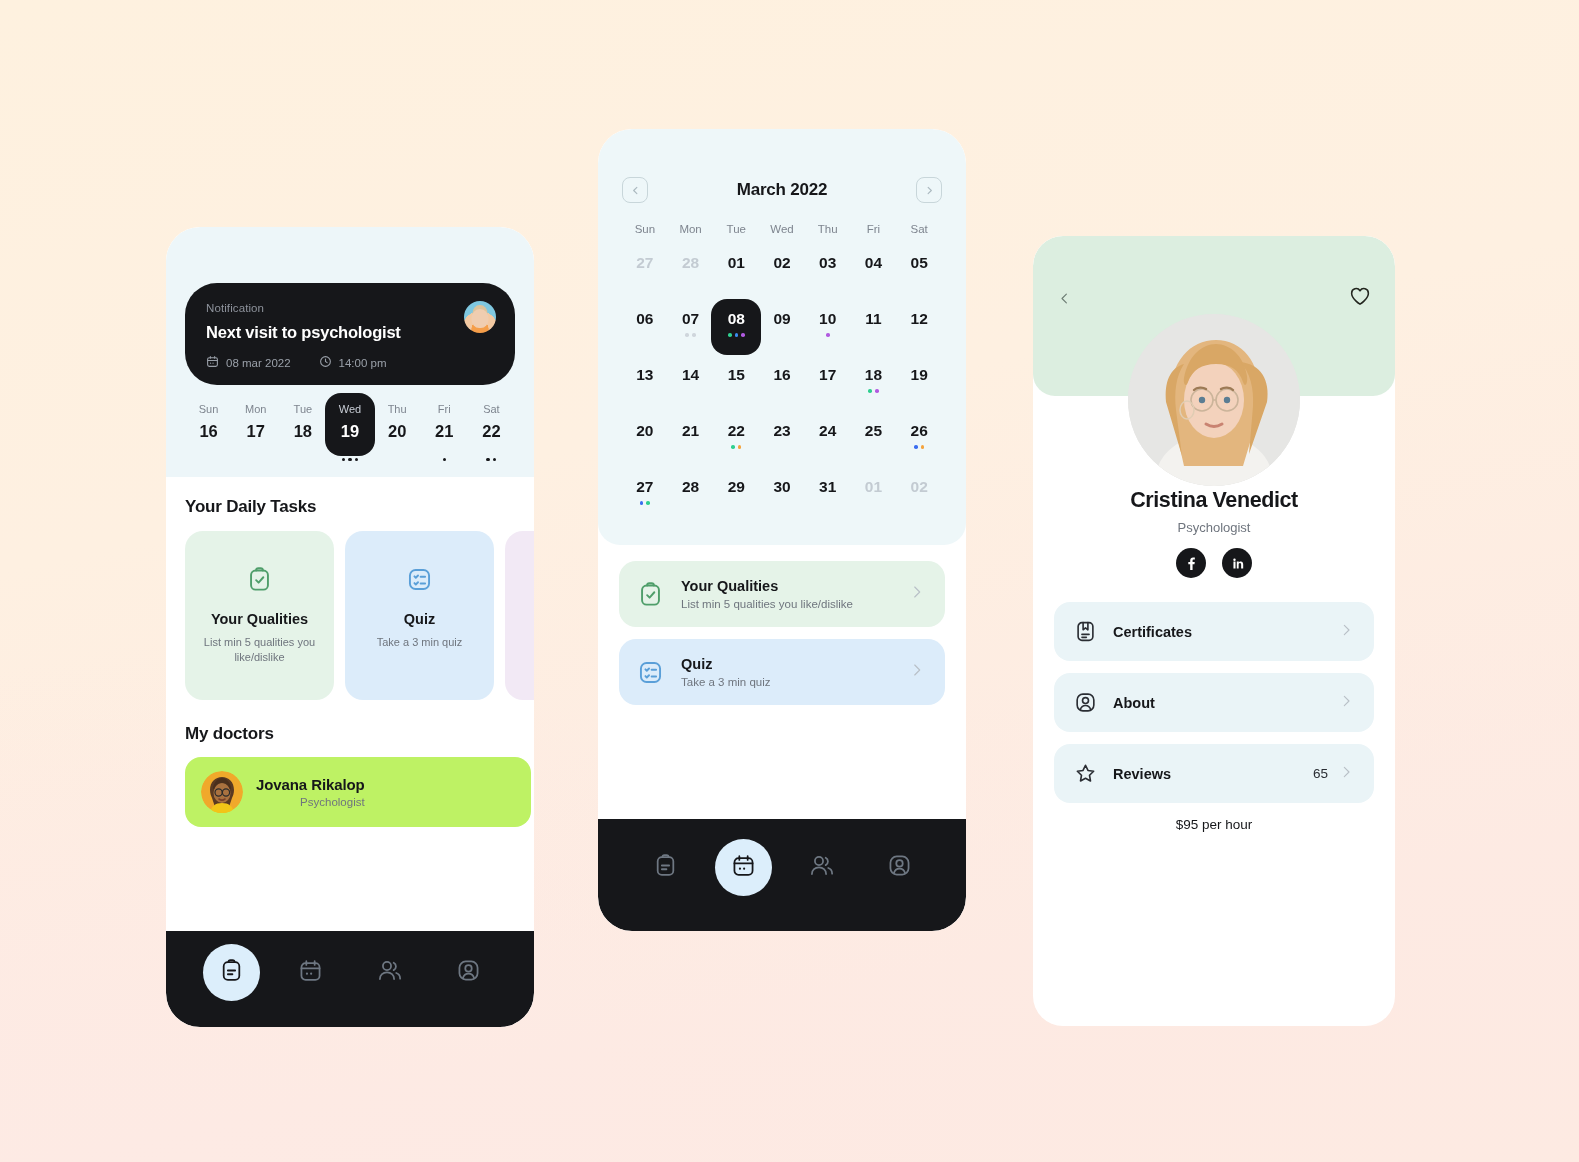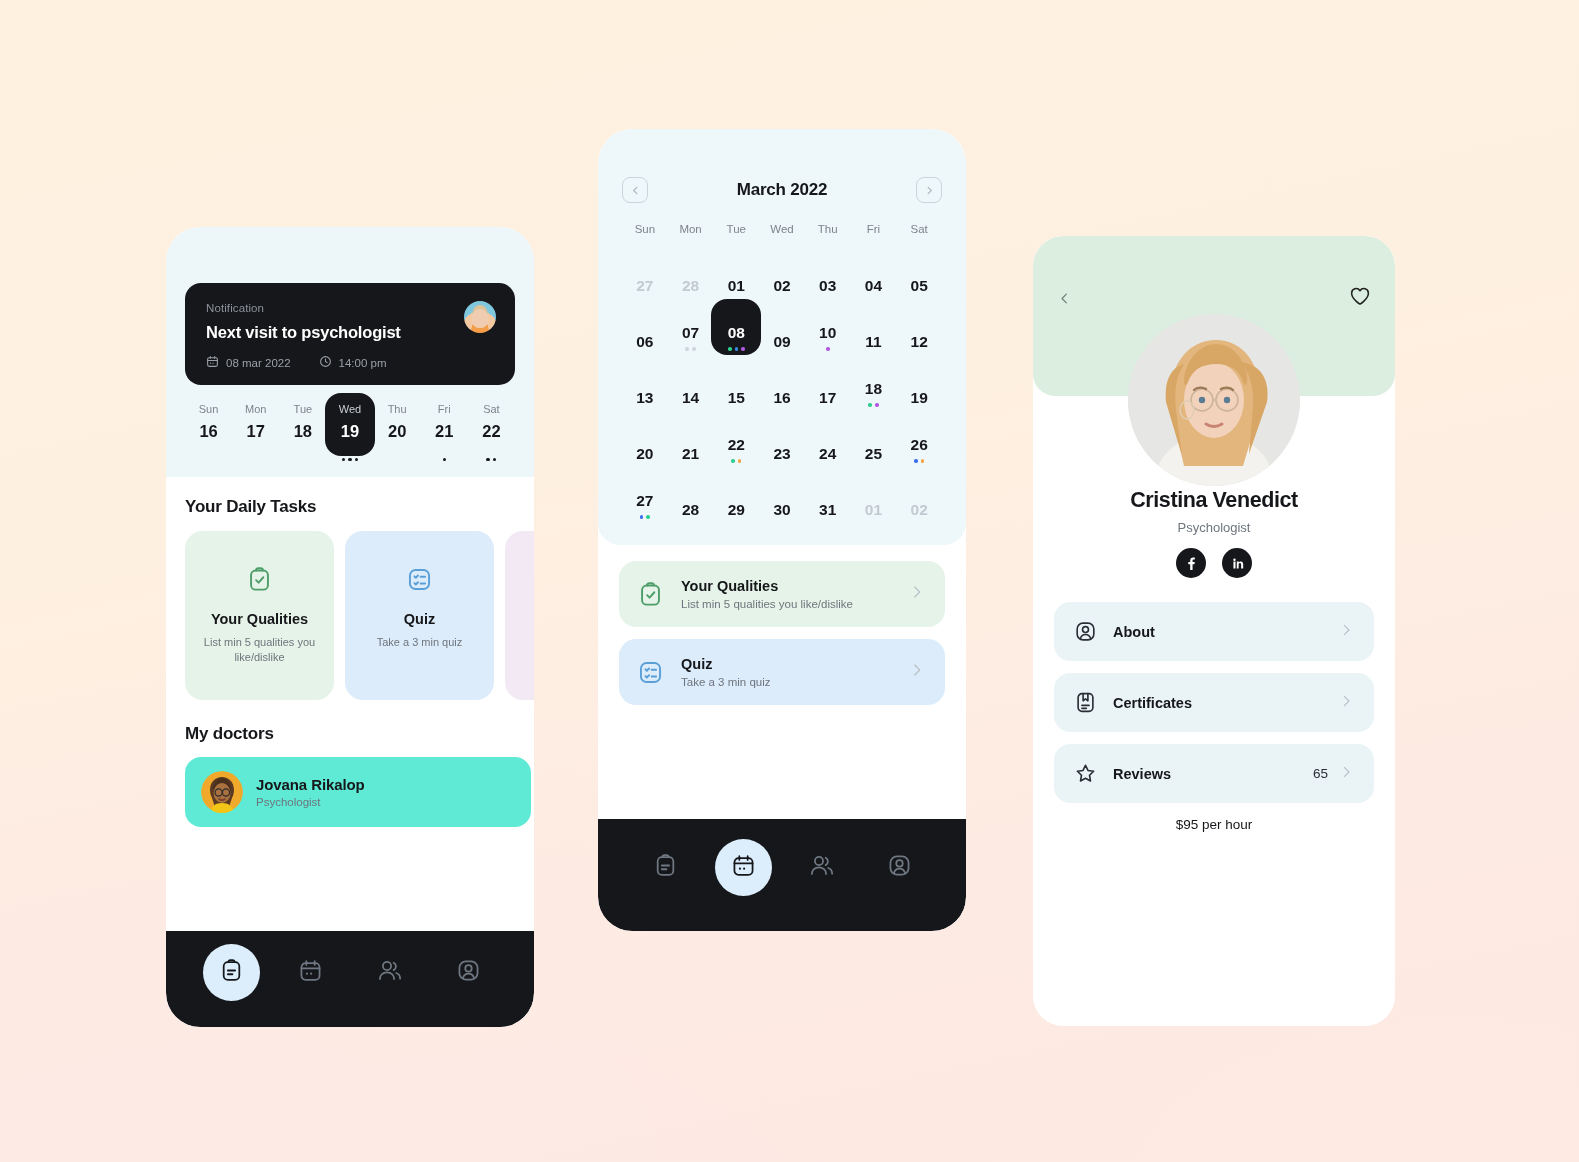--- a/index.html
+++ b/index.html
@@ -27,21 +27,21 @@
     border-radius: 34px;
     overflow: hidden;
   }
   .p1-top {
     background: #edf6f9;
     padding: 56px 19px 14px 19px;
     border-radius: 34px 34px 0 0;
   }
   .notif-card {
     background: #16171a;
-    border-radius: 16px;
+    border-radius: 32px;
     padding: 19px 20px 19px 21px;
     position: relative;
     height: 102px;
   }
   .notif-label { color: #8d929b; font-size: 11.5px; letter-spacing: .1px; }
   .notif-title { color: #ffffff; font-size: 16.5px; font-weight: 700; margin-top: 9px; letter-spacing: -.2px; }
   .notif-meta { display: flex; align-items: center; gap: 7px; margin-top: 13px; color: #9aa0a9; font-size: 11.5px; }
   .notif-meta .sep { width: 14px; }
   .notif-ava {
     position: absolute; right: 19px; top: 18px;
@@ -109,21 +109,21 @@
     padding: 48px 24px 26px 24px;
   }
   .calhead { display:flex; align-items:center; justify-content:space-between; }
   .calnav { width: 26px; height: 26px; border-radius: 8px; border: 1.3px solid #c8d6da; display:flex; align-items:center; justify-content:center; }
   .caltitle { font-size: 17px; font-weight: 700; color:#16171a; letter-spacing:-.2px; }
   .calgrid { margin-top: 20px; }
   .calrow { display:flex; }
   .calcell { flex:1; text-align:center; position:relative; }
   .caldow { font-size: 11.5px; color:#7e858f; padding-bottom: 4px; }
   .caldaterow { margin-top: 10px; }
-  .caldate { height: 46px; display:flex; flex-direction:column; align-items:center;justify-content:flex-end; }
+  .caldate { height: 46px; display:flex; flex-direction:column; align-items:center; }
   .caldate .n { font-size: 15.5px; font-weight: 700; color:#16171a; position:relative; z-index:1; padding-top: 5px; }
   .caldate.muted .n { color:#c3cbd2; }
   .caldate.sel .selbg { position:absolute; left:50%; transform:translateX(-50%); top:-6px; width:50px; height:56px; background:#16171a; border-radius:16px; z-index:0; }
   .caldate.sel .n { color:#ffffff; }
   .cdots { display:flex; gap:3px; margin-top: 5px; position:relative; z-index:1; }
   .cdots i { width:3.6px; height:3.6px; border-radius:50%; display:block; }
 
   .p2-tasks { padding: 16px 21px 0 21px; }
   .ltask { display:flex; align-items:center; border-radius: 17px; padding: 17px 18px; margin-bottom: 12px; position:relative; }
   .ltask .licon { width: 30px; flex:0 0 30px; margin-right: 14px; display:flex; align-items:center; }
@@ -256,21 +256,21 @@
             <div class="tname">Quiz</div>
             <div class="tdesc">Take a 3 min quiz</div>
           </div>
           <div class="task-card" style="background: rgb(242, 233, 245);">
             <div class="tname"></div>
             <div class="tdesc"></div>
           </div>
         </div>
       <div class="sec-title" style="margin-top:24px;">My doctors</div>
       <div id="p1docs">
-          <div class="doctor-row" style="background: #5eead4;">
+          <div class="doctor-row" style="background: #bef264; text-align: right;">
             <div class="doc-ava"><svg width="42" height="42" viewBox="0 0 42 42">
                 <circle cx="21" cy="21" r="21" fill="#f0a92b"></circle>
                 <path d="M9 19c0-8 5.5-13 12-13s12 5 12 13c0 3-1 6-2 8l-3 9H14l-3-9c-1-2-2-5-2-8z" fill="#5a3a22"></path>
                 <ellipse cx="21" cy="22" rx="8.5" ry="10" fill="#a9713f"></ellipse>
                 <path d="M12 16c2-6 5-9 9-9s7 3 9 9c.5 2-1 3-1.5 1.5-1.5-4-3.5-5.5-7.5-5.5s-6 1.5-7.5 5.5c-.5 1.5-2 .5-1.5-1.5z" fill="#4a2f1c"></path>
                 <circle cx="17.6" cy="21.5" r="3.6" fill="none" stroke="#2b2b2b" stroke-width="1.2"></circle>
                 <circle cx="25" cy="21.5" r="3.6" fill="none" stroke="#2b2b2b" stroke-width="1.2"></circle>
                 <path d="M21.2 21.4h.6" stroke="#2b2b2b" stroke-width="1.2"></path>
                 <path d="M18 28c2 1.5 4 1.5 6 0" stroke="#7a4028" stroke-width="1.6" fill="none" stroke-linecap="round"></path>
                 <path d="M9 42c1-7 5.5-10 12-10s11 3 12 10z" fill="#f2c517"></path>
@@ -679,39 +679,39 @@
         <svg width="17" height="17" viewBox="0 0 24 24" fill="#ffffff">
             <path d="M6.3 9.3h2.9V19H6.3zM7.75 4.9a1.72 1.72 0 1 1 0 3.45 1.72 1.72 0 0 1 0-3.45zM11 9.3h2.78v1.33h.04c.39-.73 1.33-1.5 2.74-1.5 2.93 0 3.47 1.9 3.47 4.38V19h-2.9v-4.9c0-1.17-.02-2.67-1.63-2.67-1.63 0-1.88 1.27-1.88 2.58V19H11z"></path>
           </svg>
       </div>
     </div>
 
     <div class="p3-list" id="p3list">
         <div class="p3-item">
           <div class="pi-ic">
             <svg width="23" height="23" viewBox="0 0 24 24" fill="none" stroke="#2a2d33" stroke-width="1.7" stroke-linecap="round" stroke-linejoin="round">
+              <rect x="4.3" y="2.8" width="15.4" height="18.4" rx="4"></rect>
+              <path d="M9.5 2.8v7.4l2.5-1.9 2.5 1.9V2.8"></path>
+              <path d="M8.3 15h7.4M8.3 18.1h4.6"></path>
+            </svg>
+          </div>
+          <div class="pi-label">Certificates</div>
+          <div class="pi-chev"><svg width="16" height="16" viewBox="0 0 24 24" fill="none" stroke="#b9c0c7" stroke-width="1.7" stroke-linecap="round" stroke-linejoin="round">
+              <path d="M9.5 5l7 7-7 7"></path>
+            </svg></div>
+        </div>
+        <div class="p3-item">
+          <div class="pi-ic">
+            <svg width="23" height="23" viewBox="0 0 24 24" fill="none" stroke="#2a2d33" stroke-width="1.7" stroke-linecap="round" stroke-linejoin="round">
               <rect x="3.3" y="3.3" width="17.4" height="17.4" rx="6"></rect>
               <circle cx="12" cy="10" r="3.1"></circle>
               <path d="M6.6 19.4c.8-2.9 2.9-4.3 5.4-4.3s4.6 1.4 5.4 4.3"></path>
             </svg>
           </div>
           <div class="pi-label">About</div>
-          <div class="pi-chev"><svg width="16" height="16" viewBox="0 0 24 24" fill="none" stroke="#b9c0c7" stroke-width="1.7" stroke-linecap="round" stroke-linejoin="round">
-              <path d="M9.5 5l7 7-7 7"></path>
-            </svg></div>
-        </div>
-        <div class="p3-item">
-          <div class="pi-ic">
-            <svg width="23" height="23" viewBox="0 0 24 24" fill="none" stroke="#2a2d33" stroke-width="1.7" stroke-linecap="round" stroke-linejoin="round">
-              <rect x="4.3" y="2.8" width="15.4" height="18.4" rx="4"></rect>
-              <path d="M9.5 2.8v7.4l2.5-1.9 2.5 1.9V2.8"></path>
-              <path d="M8.3 15h7.4M8.3 18.1h4.6"></path>
-            </svg>
-          </div>
-          <div class="pi-label">Certificates</div>
           <div class="pi-chev"><svg width="16" height="16" viewBox="0 0 24 24" fill="none" stroke="#b9c0c7" stroke-width="1.7" stroke-linecap="round" stroke-linejoin="round">
               <path d="M9.5 5l7 7-7 7"></path>
             </svg></div>
         </div>
         <div class="p3-item">
           <div class="pi-ic">
             <svg width="23" height="23" viewBox="0 0 24 24" fill="none" stroke="#2a2d33" stroke-width="1.7" stroke-linecap="round" stroke-linejoin="round">
               <path d="M12 3.4l2.6 5.4 5.9.85-4.3 4.2 1 5.9-5.2-2.8-5.2 2.8 1-5.9-4.3-4.2 5.9-.85z"></path>
             </svg>
           </div>

